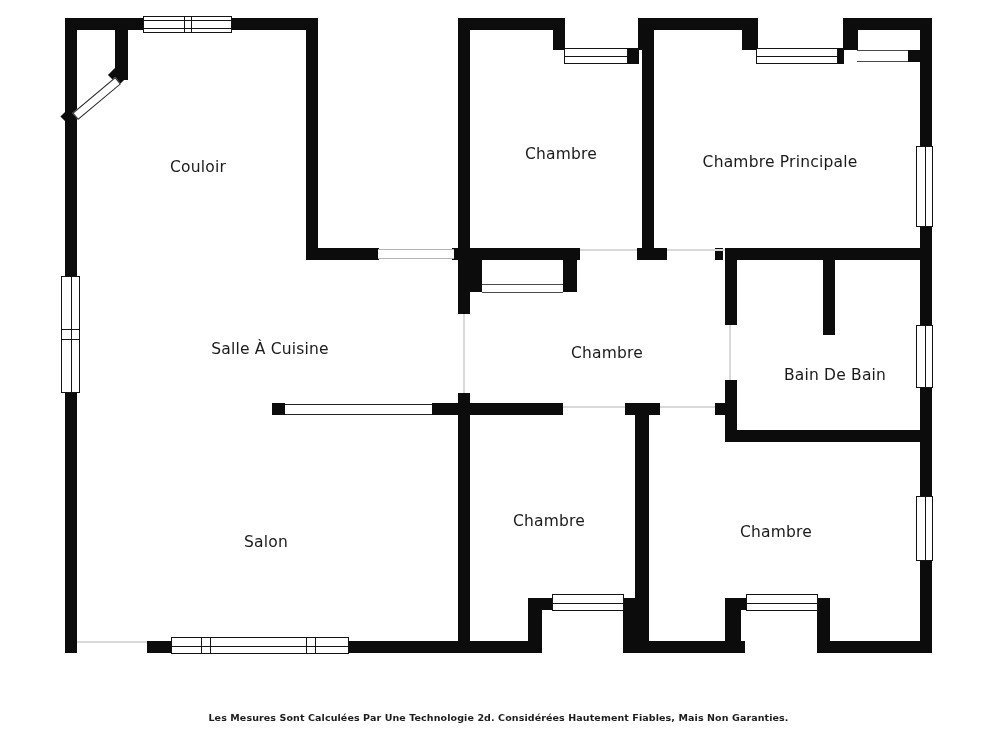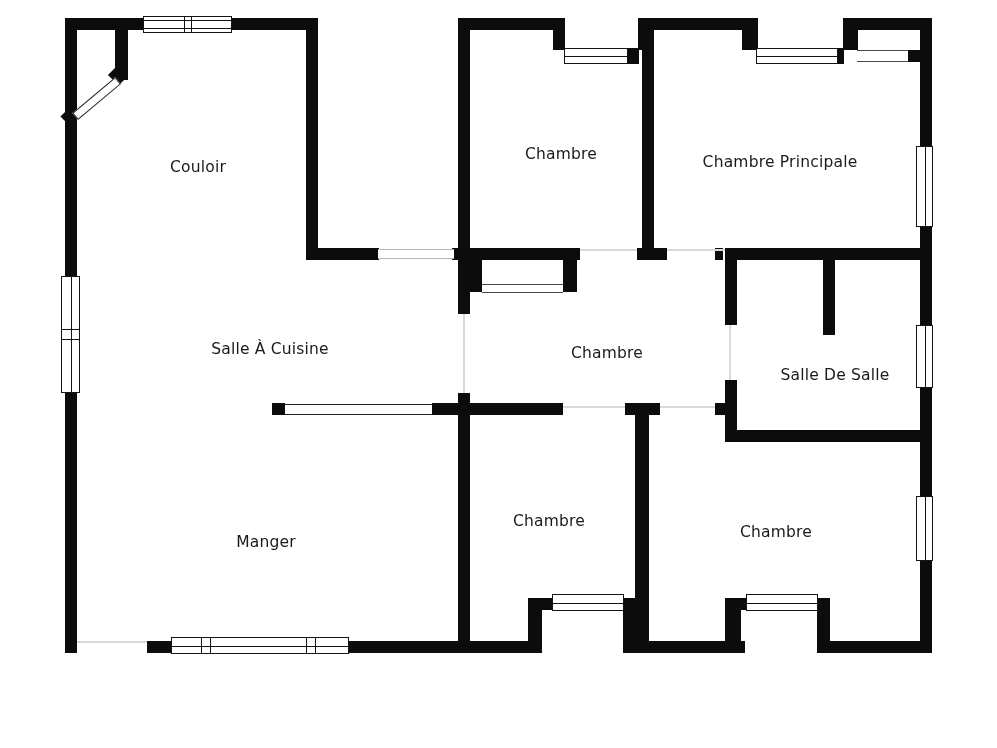--- a/index.html
+++ b/index.html
@@ -152,19 +152,20 @@
   </div>
   <div class="win" style="left:746px;top:594px;width:72px;height:17px">
     <div class="lnh" style="top:50%"></div>
   </div>
 
   <div class="room-label" style="left:198px;top:167px">Couloir</div>
   <div class="room-label" style="left:561px;top:154px">Chambre</div>
   <div class="room-label" style="left:780px;top:162px">Chambre Principale</div>
   <div class="room-label" style="left:270px;top:349px">Salle À Cuisine</div>
   <div class="room-label" style="left:607px;top:353px">Chambre</div>
-  <div class="room-label" style="left:835px;top:375px">Salle De Salle</div>
-  <div class="room-label" style="left:266px;top:542px">Manger</div>
+  <div class="room-label" style="left:835px;top:375px">Bain De Bain</div>
+  <div class="room-label" style="left:266px;top:542px">Salon</div>
   <div class="room-label" style="left:549px;top:521px">Chambre</div>
   <div class="room-label" style="left:776px;top:532px">Chambre</div>
 
+  <div class="footer">Les Mesures Sont Calculées Par Une Technologie 2d. Considérées Hautement Fiables, Mais Non Garanties.</div>
 
 </div>
 
 </body></html>

